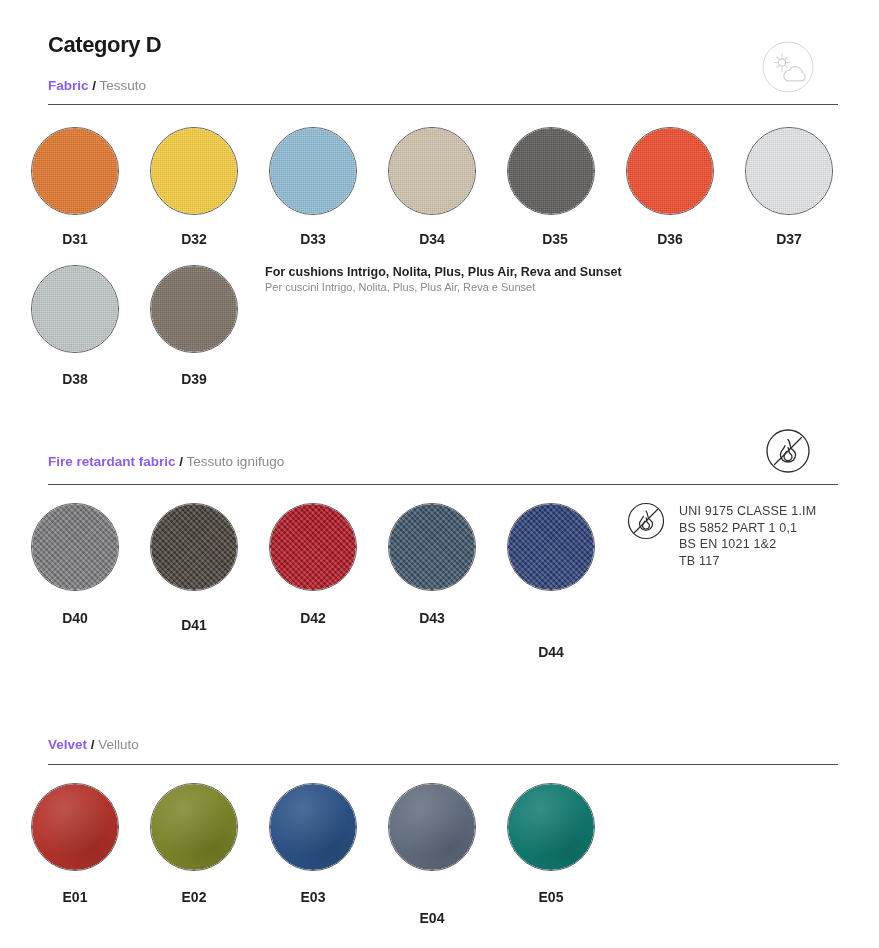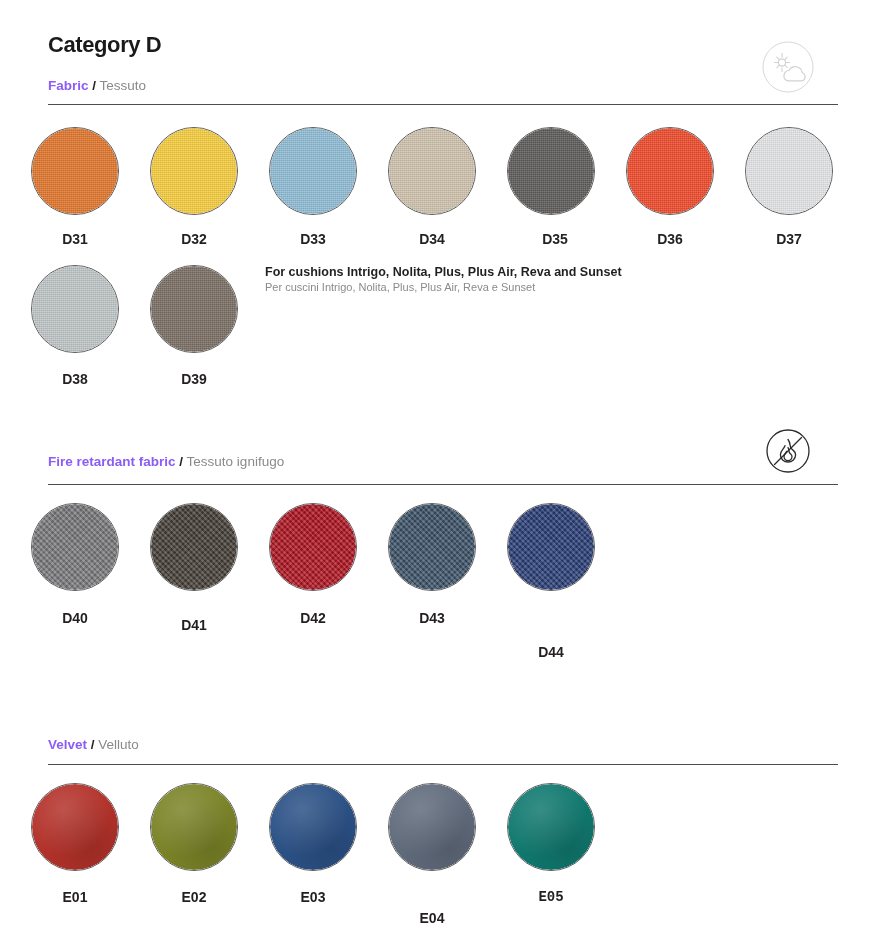--- a/index.html
+++ b/index.html
@@ -271,20 +271,38 @@
         <span class="fill" style="background-color:#2b3f78"></span>
       </div>
 
     <div class="swatch-label" style="left:31px;  top:611px;">D40</div>
     <div class="swatch-label" style="left:150px; top:611px;margin-top:7px;">D41</div>
     <div class="swatch-label" style="left:269px; top:611px;">D42</div>
     <div class="swatch-label" style="left:388px; top:611px;">D43</div>
     <div class="swatch-label" style="left:507px; top:611px;margin-top:34px;">D44</div>
   </div>
 
+  <div class="cert-block">
+    <div class="cert-icon">
+      <svg viewBox="0 0 42 42">
+        <circle cx="21" cy="21" r="17.5" fill="none" stroke="#2b2b2b" stroke-width="1.2"></circle>
+        <g fill="none" stroke="#2b2b2b" stroke-width="1.2" stroke-linecap="round" stroke-linejoin="round">
+          <path d="M21 11 c2.7 3.6 1 5.6 2.9 7.8 c1.4 1.6 3.6 1.9 3.6 5.2 c0 3.5 -2.9 6.1 -6.5 6.1 c-3.6 0 -6.5 -2.6 -6.5 -6.1 c0 -3.7 2.8 -4.6 3.9 -7.7"></path>
+          <path d="M21 17.9 c1.4 2 0.3 3.4 1.5 4.8 c0.8 0.9 1.9 1.2 1.9 2.9 c0 2 -1.5 3.4 -3.4 3.4 c-1.9 0 -3.4 -1.4 -3.4 -3.4 c0 -2 1.5 -2.6 2.1 -4.4"></path>
+        </g>
+        <line x1="9.5" y1="32.5" x2="32.5" y2="9.5" stroke="#2b2b2b" stroke-width="1.2" stroke-linecap="round"></line>
+      </svg>
+    </div>
+    <div class="cert-lines">
+      <span>UNI 9175 CLASSE 1.IM</span>
+      <span>BS 5852 PART 1 0,1</span>
+      <span>BS EN 1021 1&amp;2</span>
+      <span>TB 117</span>
+    </div>
+  </div>
 
 
   <div class="sub-head" style="top:738px;">
     <span class="en">Velvet</span>
     <span class="sep">/</span>
     <span class="it">Velluto</span>
   </div>
 
   <div class="rule" style="top:764px;"></div>
 
@@ -302,16 +320,16 @@
         <span class="fill" style="background-color:#606b7c"></span>
       </div>
     <div class="swatch tex-velvet" style="left:507px; top:783px;">
         <span class="fill" style="background-color:#10796f"></span>
       </div>
 
     <div class="swatch-label" style="left:31px;  top:890px;">E01</div>
     <div class="swatch-label" style="left:150px; top:890px;">E02</div>
     <div class="swatch-label" style="left:269px; top:890px;">E03</div>
     <div class="swatch-label" style="left:388px; top:911px;">E04</div>
-    <div class="swatch-label" style="left:507px; top:890px;font-family:Liberation Mono, monospace;">E05</div>
+    <div class="swatch-label" style="left:507px; top:890px;">E05</div>
   </div>
 
 </div>
 
 </body></html>

